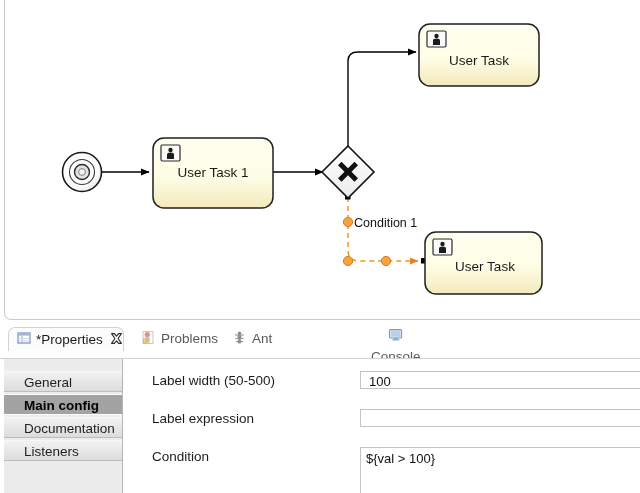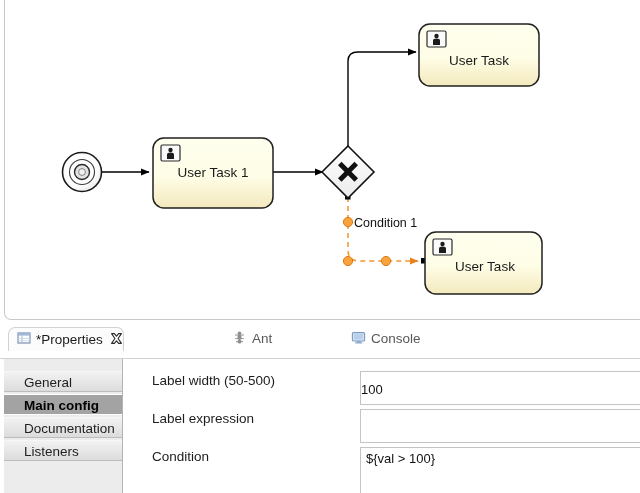--- a/index.html
+++ b/index.html
@@ -136,28 +136,28 @@
     font-size: 13.5px;
     color: #1c1c1c;
     white-space: nowrap;
     margin-left: 16px;
   }
   .field-input {
     position: absolute;
     left: 236px;
     right: 0;
     top: 0;
-    height: 34px;
+    height: 18px;
     background: #ffffff;
     border: 1px solid #c4c4c4;
     border-right: none;
     box-sizing: border-box;
     font-size: 13px;
     color: #111;
-    padding: 2px 0 0 0;
+    padding: 2px 0 0 8px;
     font-family: "Liberation Sans", sans-serif;
     outline: none;
   }
   .field-textarea {
     position: absolute;
     left: 236px;
     right: 0;
     top: 0;
     height: 56px;
     background: #ffffff;
@@ -290,40 +290,51 @@
       </span>
       <span class="tab-label">*Properties</span>
       <span class="tabicon" style="margin-left:2px;">
         <svg width="13" height="13" viewBox="0 0 13 13">
           <path d="M1.6,1.6 L4.4,1.6 L6.5,4.2 L8.6,1.6 L11.4,1.6 L8.1,6.5 L11.4,11.4 L8.6,11.4
                    L6.5,8.8 L4.4,11.4 L1.6,11.4 L4.9,6.5 z" fill="none" stroke="#2a2a2a" stroke-width="1.1" stroke-linejoin="round"></path>
         </svg>
       </span>
     </div>
 
+    <div class="tab" style="left:133px;">
+      <span class="tabicon">
+        <svg width="15" height="15" viewBox="0 0 15 15">
+          <rect x="2" y="1.5" width="10" height="12" fill="#fbfbfb" stroke="#c8c8c8" stroke-width="1"></rect>
+          <circle cx="6.3" cy="4.6" r="2.6" fill="#e98b8b"></circle>
+          <rect x="4.2" y="7.4" width="4.4" height="5.2" fill="#bfbfbf"></rect>
+          <rect x="2.6" y="8.8" width="3.2" height="4.4" fill="#efc98a" stroke="#d9ae63" stroke-width="0.7"></rect>
+        </svg>
+      </span>
+      <span class="tab-label">Problems</span>
+    </div>
 
     <div class="tab" style="left:224px;">
       <span class="tabicon">
         <svg width="15" height="15" viewBox="0 0 15 15">
           <g stroke="#9a9a9a" stroke-width="1.1" fill="none">
             <line x1="7.5" y1="3" x2="7.5" y2="12.5"></line>
             <line x1="3" y1="5" x2="12" y2="5"></line>
             <line x1="3.2" y1="8.6" x2="11.8" y2="8.6"></line>
             <line x1="4" y1="11.6" x2="11" y2="11.6"></line>
           </g>
           <ellipse cx="7.5" cy="3.2" rx="1.8" ry="1.8" fill="#8e8e8e"></ellipse>
           <ellipse cx="7.5" cy="7" rx="2.1" ry="2.6" fill="#8e8e8e"></ellipse>
           <ellipse cx="7.5" cy="11.4" rx="1.9" ry="2.2" fill="#8e8e8e"></ellipse>
         </svg>
       </span>
       <span class="tab-label">Ant</span>
     </div>
 
 
-    <div class="tab" style="left:343px;">
+    <div class="tab" style="left:363px;flex-direction:column;">
       <span class="tabicon">
         <svg width="15" height="15" viewBox="0 0 15 15">
           <rect x="1.4" y="2.6" width="12.2" height="8.4" rx="1" ry="1" fill="#dce8f5" stroke="#7a9ac4" stroke-width="1.1"></rect>
           <rect x="2.8" y="4" width="9.4" height="5.6" fill="#b9d0ea"></rect>
           <rect x="5.8" y="11" width="4" height="1.6" fill="#8aa6c6"></rect>
           <rect x="4.2" y="12.3" width="7.2" height="1.1" rx="0.5" fill="#8aa6c6"></rect>
         </svg>
       </span>
       <span class="tab-label">Console</span>
     </div>

